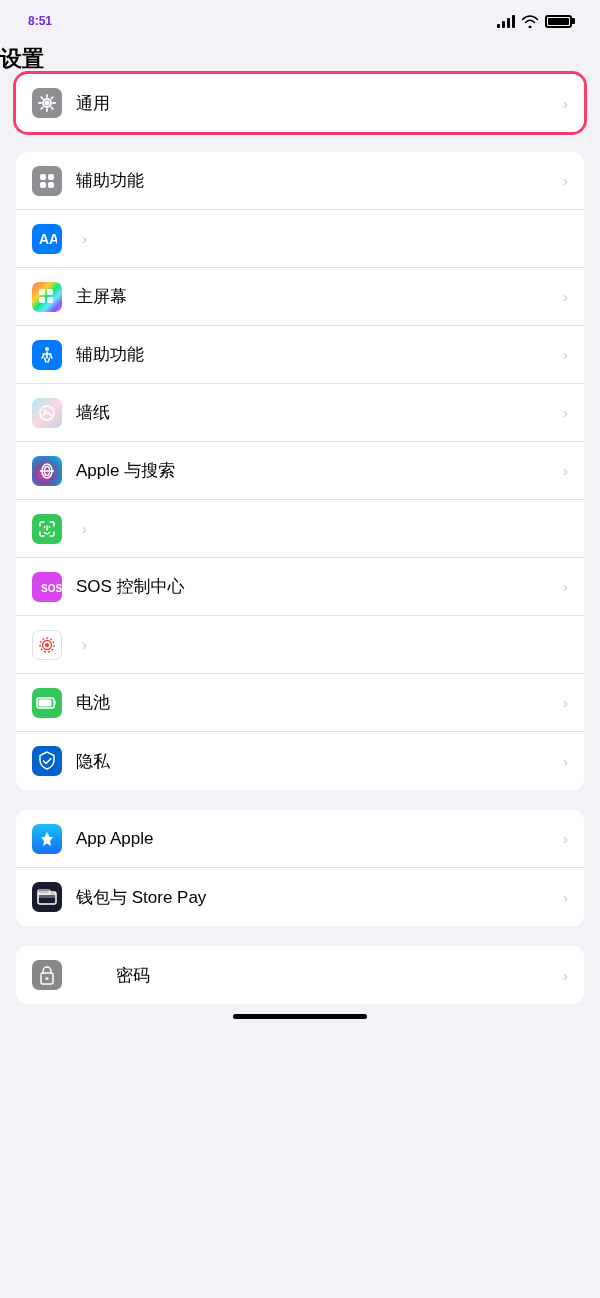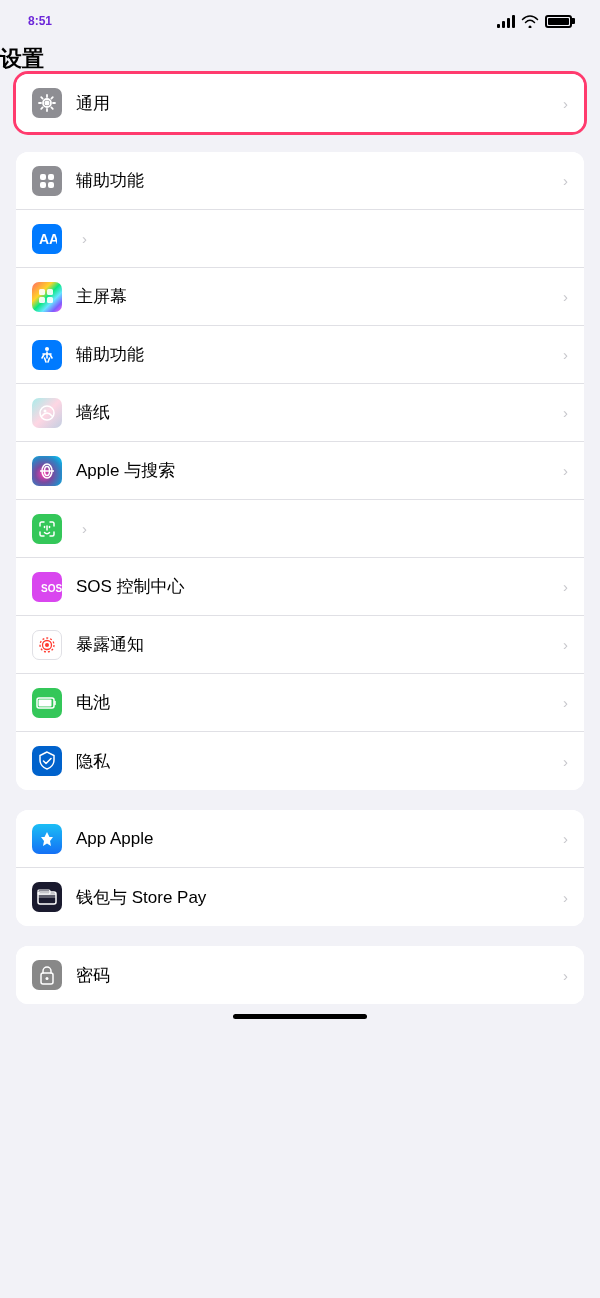--- a/index.html
+++ b/index.html
@@ -297,21 +297,20 @@
   </div>
 
   <div class="settings-row">
     <div class="row-icon" style="background: white; border: 1px solid #e0e0e5;">
       <svg width="20" height="20" viewBox="0 0 20 20" fill="none">
         <circle cx="10" cy="10" r="2" fill="#ff3b30"></circle>
         <circle cx="10" cy="10" r="4.5" stroke="#ff3b30" stroke-width="1.3" fill="none"></circle>
         <circle cx="10" cy="10" r="7" stroke="#ff3b30" stroke-width="1.3" fill="none" stroke-dasharray="2 2"></circle>
       </svg>
     </div>
-    <span class="row-label">暴露通知</span>
     <span class="chevron">›</span>
   </div>
 
   <div class="settings-row">
     <div class="row-icon icon-green">
       <svg width="22" height="12" viewBox="0 0 22 12" fill="none">
         <rect x="1" y="1" width="17" height="10" rx="2" stroke="white" stroke-width="1.5" fill="none"></rect>
         <rect x="2.5" y="2.5" width="13" height="7" rx="1" fill="white"></rect>
         <path d="M19 4.5v3" stroke="white" stroke-width="1.5" stroke-linecap="round"></path>
       </svg>
@@ -354,21 +353,21 @@
         <rect x="1" y="1" width="12" height="4" rx="1" stroke="white" stroke-width="1.2" fill="none"></rect>
       </svg>
     </div>
     <span class="row-label">钱包与 Store Pay</span>
     <span class="chevron">›</span>
   </div>
 
 </div>
 
 <div class="settings-group" style="margin-bottom: 0;">
-  <div class="settings-row" style="border-bottom: none;">
+  <div class="settings-row" style="border-bottom: none; gap: 40px;">
     <div class="row-icon" style="background: #888;">
       <svg width="16" height="20" viewBox="0 0 16 20" fill="none">
         <rect x="2" y="8" width="12" height="11" rx="2" stroke="white" stroke-width="1.5" fill="none"></rect>
         <path d="M4 8V6a4 4 0 0 1 8 0v2" stroke="white" stroke-width="1.5" stroke-linecap="round"></path>
         <circle cx="8" cy="13.5" r="1.5" fill="white"></circle>
       </svg>
     </div>
     <span class="row-label">密码</span>
     <span class="chevron">›</span>
   </div>

